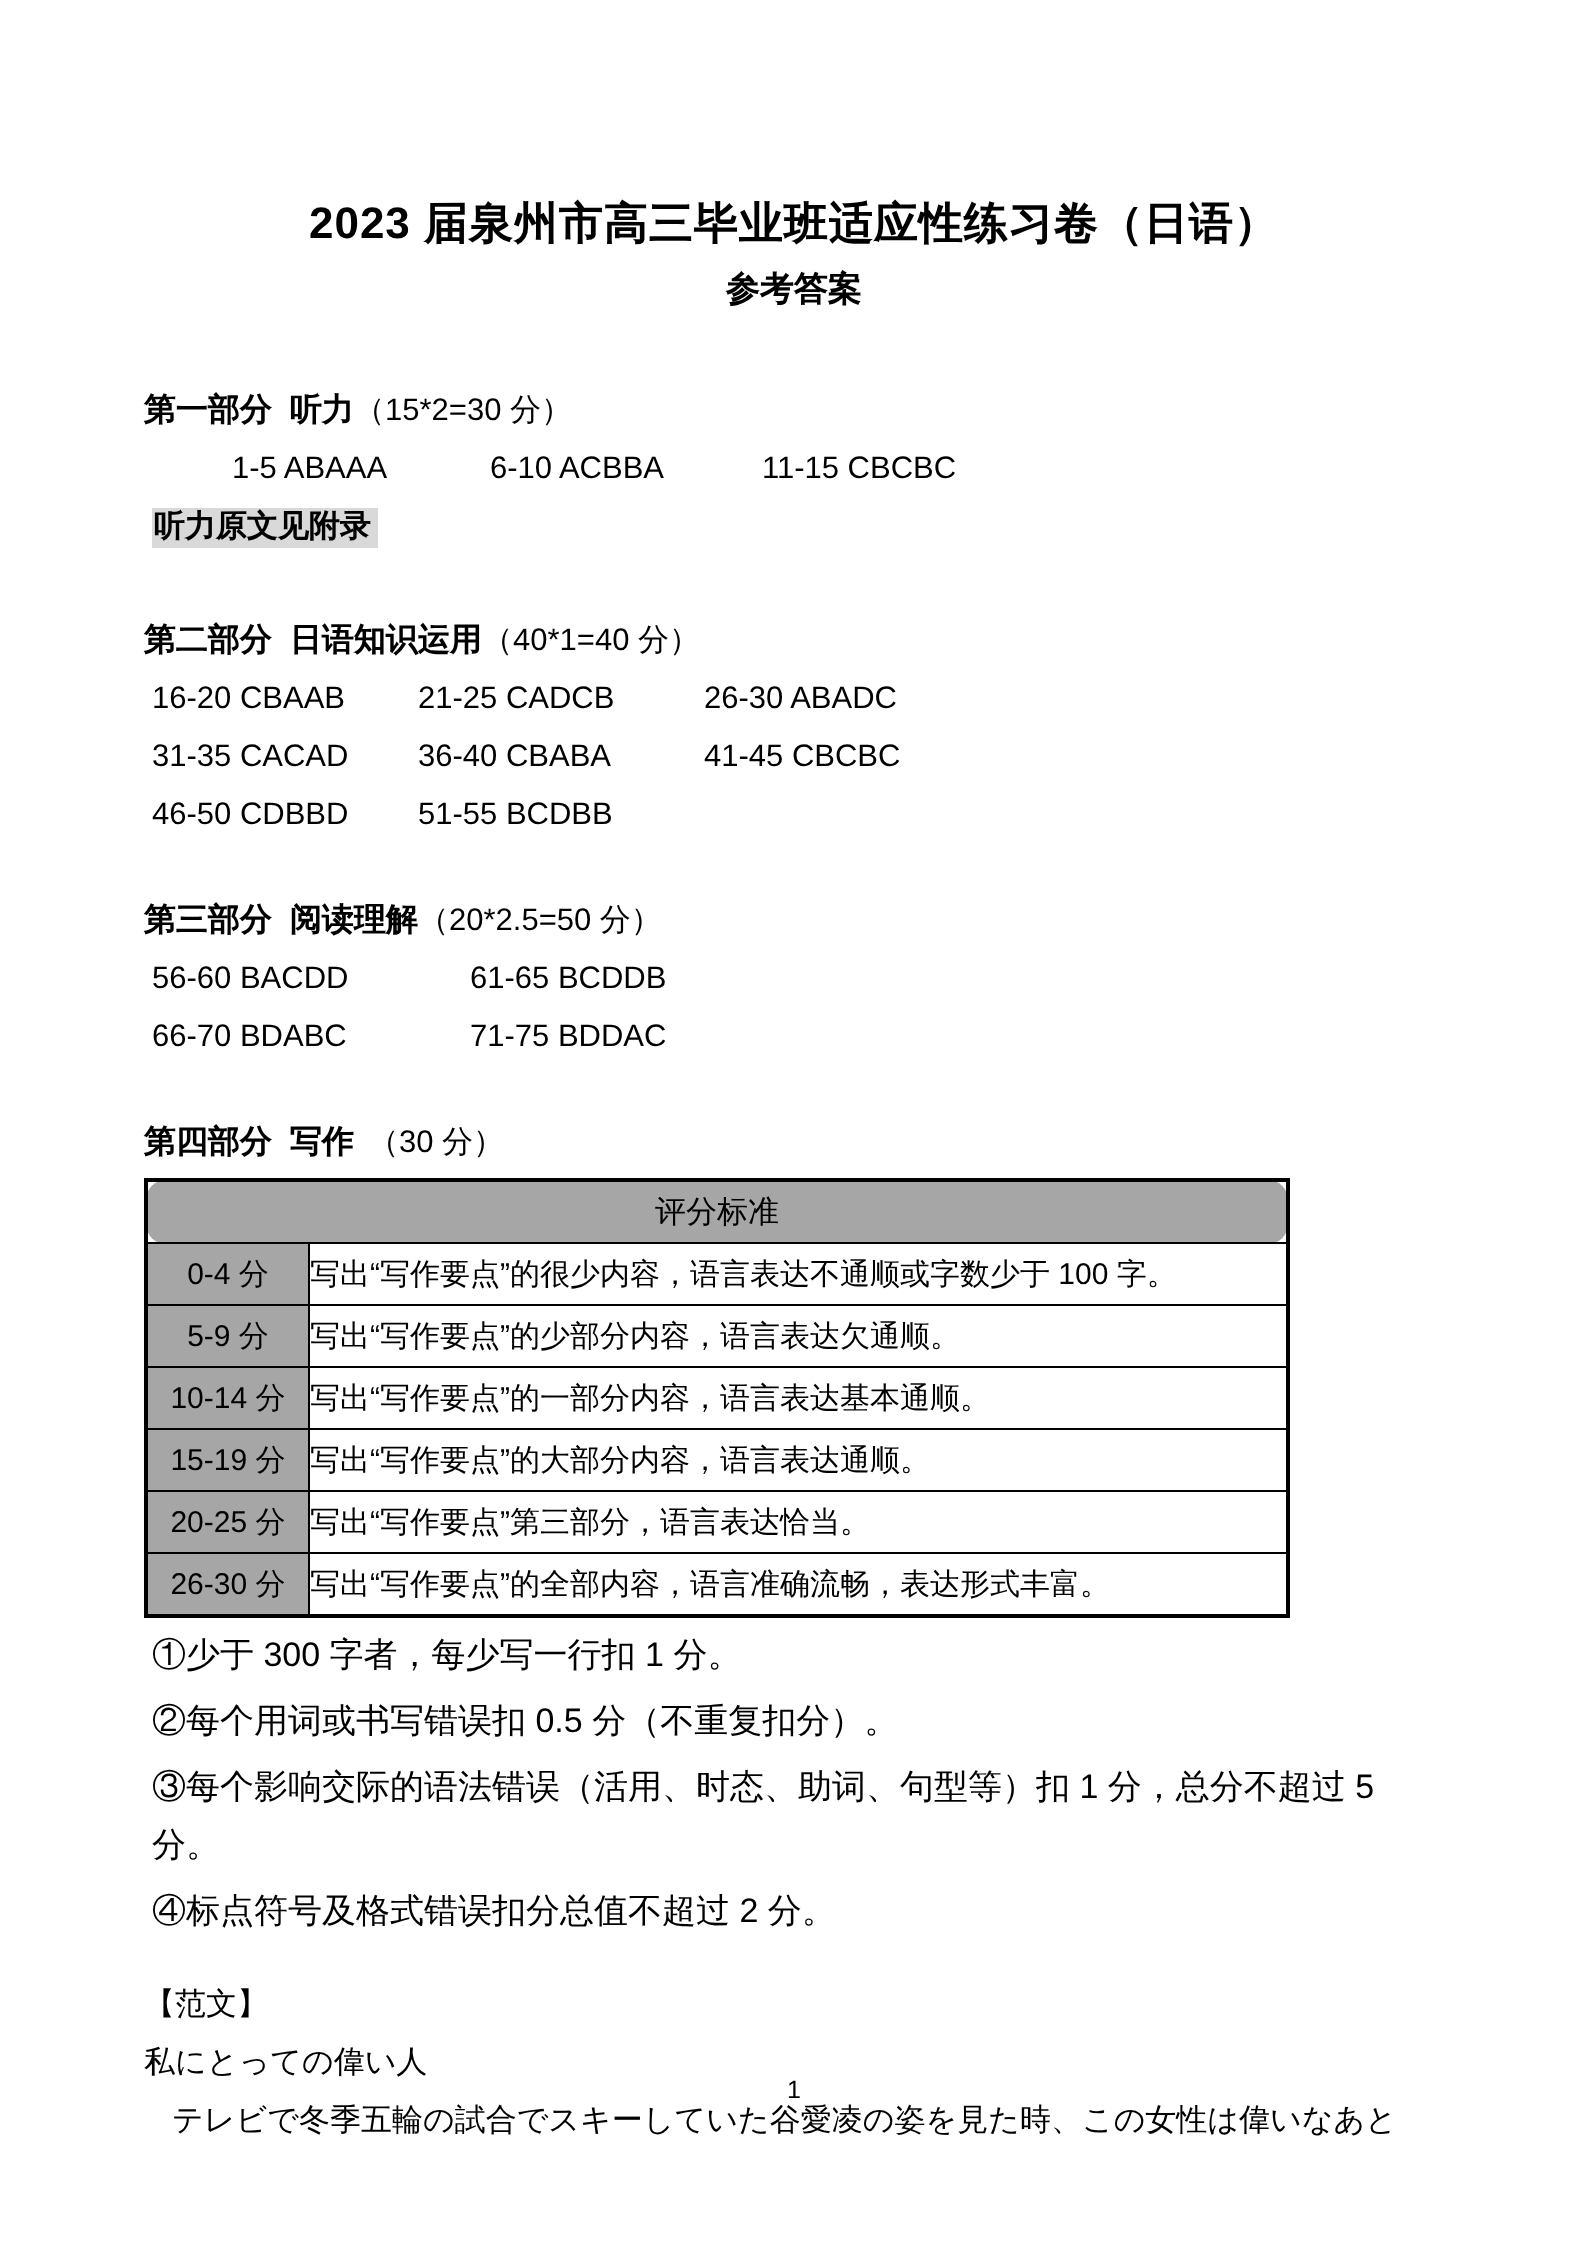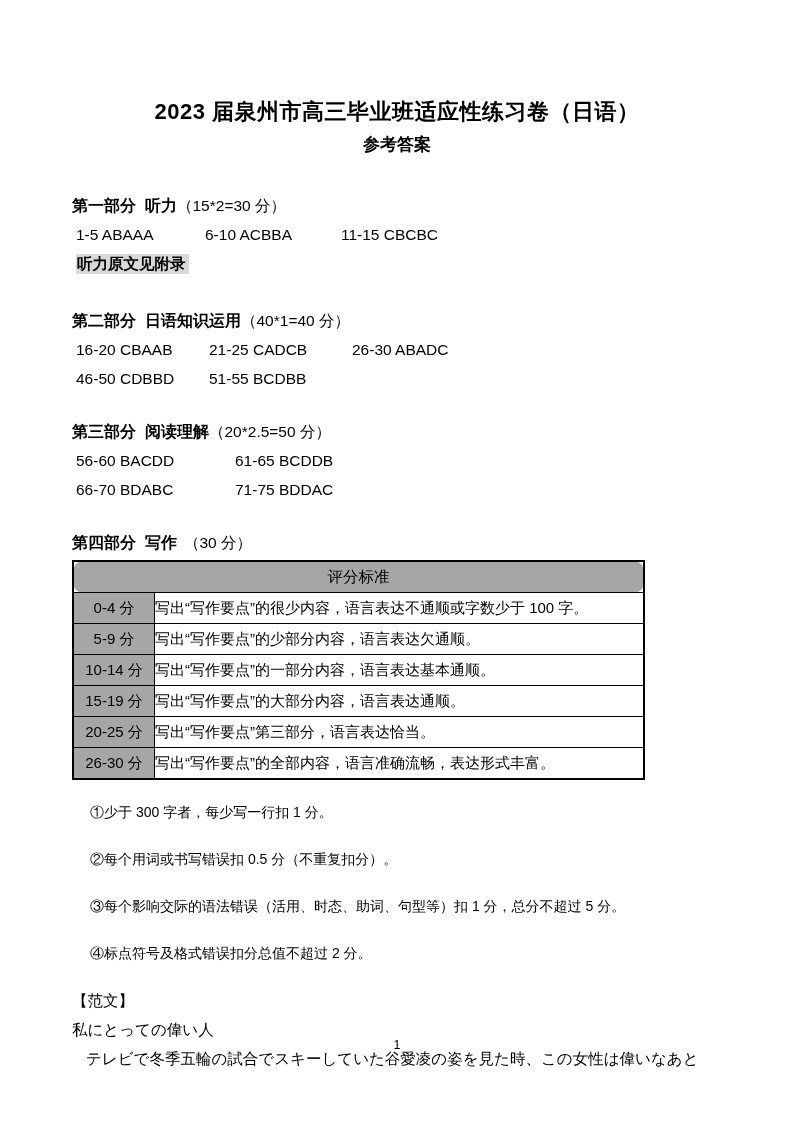--- a/index.html
+++ b/index.html
@@ -34,21 +34,21 @@
   .sec1{margin-top:32px;}
   .sec2{margin-top:28px;}
   .sec3{margin-top:24px;}
   .sec4{margin-top:24px;}
   .p-heading{font-size:16px;line-height:29px;margin:0;font-weight:bold;}
   .part-name{margin-left:9px;}
   .hn{font-weight:normal;font-size:15.5px;text-align:center;}
   .hn.sp{margin-left:7px;}
   .p-row{font-size:15.5px;line-height:29px;margin:0;padding-left:4px;font-weight:normal;}
   .cell{display:inline-block;}
-  .a1{width:129px;} .a2{width:136px;}
+  .a1{width:129px;margin-left:40px;} .a2{width:136px;}
   .b1{width:133px;} .b2{width:143px;}
   .c1{width:159px;}
   .hl{background:var(--highlight-bg);padding:1px 3px 2px 1px;font-weight:bold;}
   table.rubric{
     border-collapse:collapse;
     width:573px;
     margin-top:3px;
     border:2px solid #000;
   }
   table.rubric th, table.rubric td{
@@ -65,21 +65,21 @@
     border-radius:10px;
   }
   td.score{
     background:var(--header-bg);
     width:80px;
     padding-left:7px;
     white-space:nowrap;
     text-align:center;
   }
   td.desc{padding-left:10px;padding-right:6px;}
-  .notes p{font-size:14px;line-height:29px;margin:18px;}
+  .notes p{font-size:17px;line-height:29px;margin:4px;}
   .sample{margin-top:18px;}
   .sample p{font-size:15.5px;line-height:29px;margin:0;}
   .essay-title{text-align:left;}
   .essay-line{text-indent:14px;}
   .pagenum{
     position:absolute;left:0;right:0;top:1038px;
     text-align:center;font-size:12.5px;
   }
 </style>
 </head>
@@ -101,20 +101,23 @@
       <span class="hl">听力原文见附录</span>
     </p>
   </div>
 
   <div class="section sec2">
     <p class="p-heading">
       <span>第二部分</span><span class="part-name">日语知识运用</span><span class="hn">（40*1=40 分）</span>
     </p>
     <p class="p-row">
       <span class="cell b1">16-20 CBAAB</span><span class="cell b2">21-25 CADCB</span><span class="cell">26-30 ABADC</span>
+    </p>
+    <p class="p-row">
+      <span class="cell b1">31-35 CACAD</span><span class="cell b2">36-40 CBABA</span><span class="cell">41-45 CBCBC</span>
     </p>
     <p class="p-row">
       <span class="cell b1">46-50 CDBBD</span><span class="cell">51-55 BCDBB</span>
     </p>
   </div>
 
   <div class="section sec3">
     <p class="p-heading">
       <span>第三部分</span><span class="part-name">阅读理解</span><span class="hn">（20*2.5=50 分）</span>
     </p>

